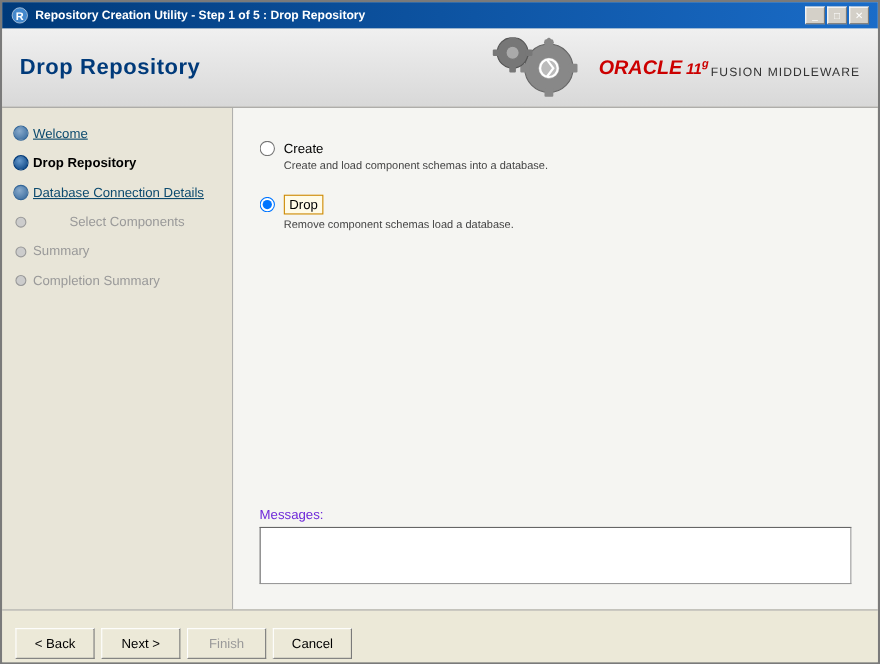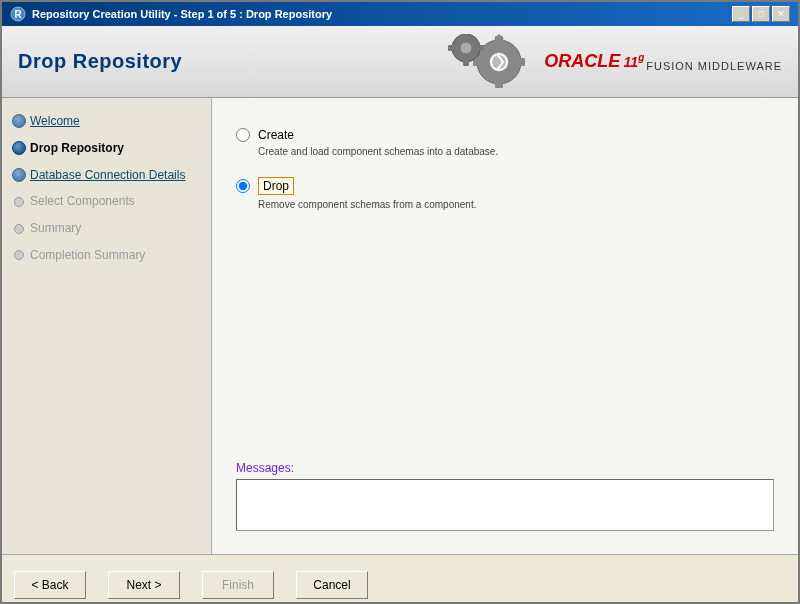--- a/index.html
+++ b/index.html
@@ -222,21 +222,21 @@
       border-top: 1px solid #aaa;
       padding: 8px 12px;
       display: flex;
       align-items: center;
       justify-content: space-between;
       height: 48px;
       flex-shrink: 0;
     }
     .footer-right {
       display: flex;
-      gap: 22px;
+      gap: 6px;
       margin-top: 12px;
     }
     .btn {
       min-width: 72px;
       height: 28px;
       padding: 0 12px;
       background: #ece9d8;
       border: 1px solid #7a7a7a;
       border-top-color: #fff;
       border-left-color: #fff;
@@ -344,21 +344,21 @@
         <span>Drop Repository</span>
       </div>
 
       <div class="sidebar-item clickable" style="position:relative;">
         <span class="sidebar-dot">
           <div class="dot-visited"></div>
         </span>
         <span>Database Connection Details</span>
       </div>
 
-      <div class="sidebar-item disabled" style="position:relative;">
+      <div class="sidebar-item disabled" style="position:relative;text-align:center;">
         <span class="sidebar-dot">
           <div class="dot-inactive"></div>
         </span>
         <span>Select Components</span>
       </div>
 
       <div class="sidebar-item disabled" style="position:relative;">
         <span class="sidebar-dot">
           <div class="dot-inactive"></div>
         </span>
@@ -382,21 +382,21 @@
             <label for="create-radio" class="radio-label">Create</label>
           </div>
           <div class="radio-desc">Create and load component schemas into a database.</div>
         </div>
 
         <div class="radio-option">
           <div class="radio-label-row">
             <input type="radio" name="action" class="radio-input" id="drop-radio" checked="" style="">
             <label for="drop-radio" class="radio-label drop-selected">Drop</label>
           </div>
-          <div class="radio-desc">Remove component schemas from a component.</div>
+          <div class="radio-desc">Remove component schemas load a database.</div>
         </div>
       </div>
 
       <div class="messages-area">
         <div class="messages-label">Messages:</div>
         <textarea class="messages-box" readonly="" style=""></textarea>
       </div>
     </div>
   </div>
 

